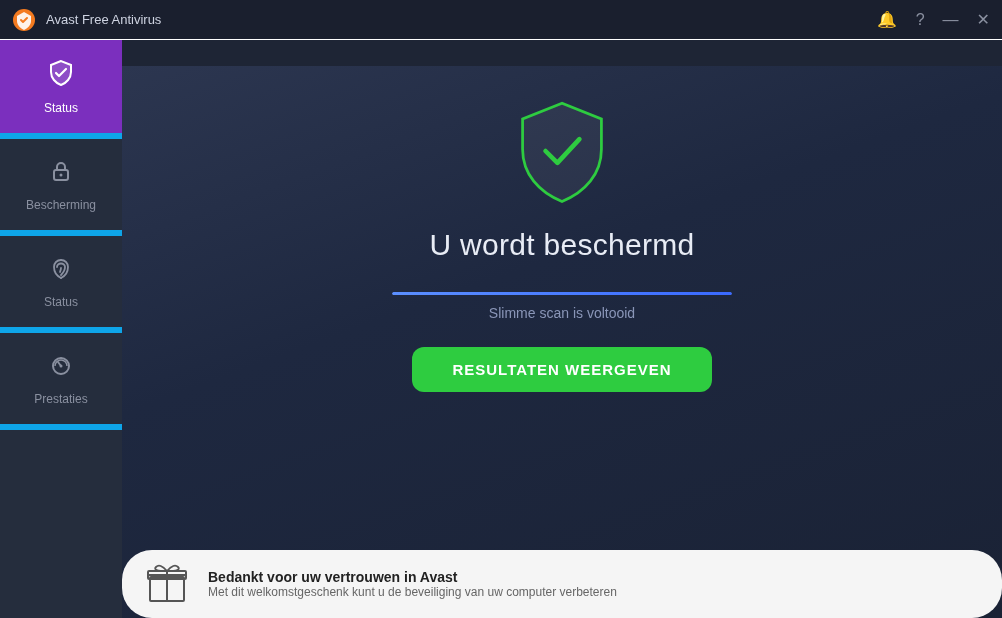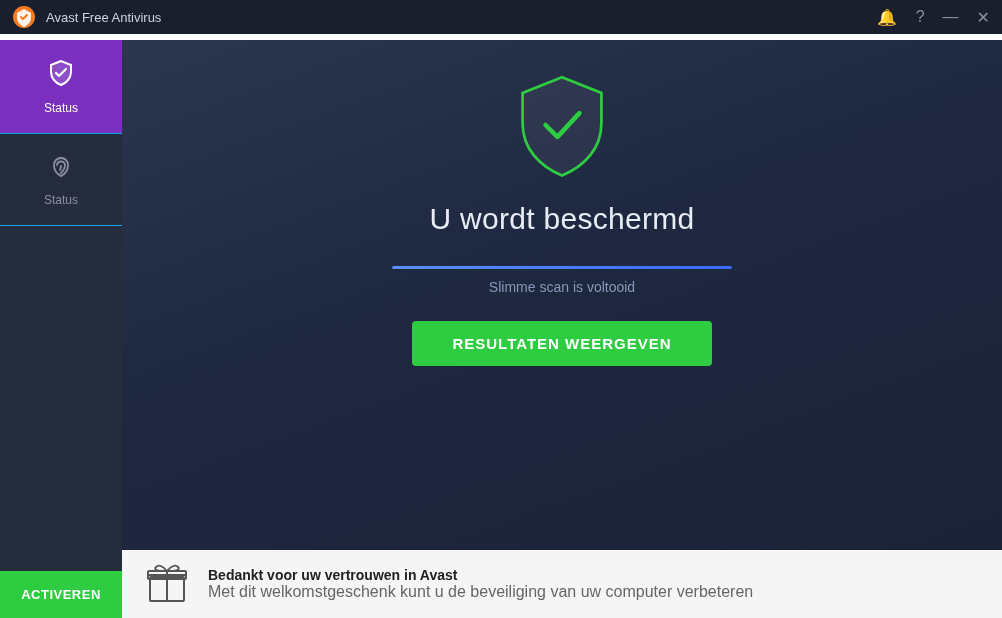--- a/index.html
+++ b/index.html
@@ -2,58 +2,59 @@
 <html><head>
   <meta charset="utf-8">
   <style>
     * { margin: 0; padding: 0; box-sizing: border-box; }
     body { width: 1002px; height: 618px; font-family: 'Segoe UI', Arial, sans-serif; overflow: hidden; background: #1e2535; }
 
     
     .title-bar {
       display: flex; align-items: center;
       background: #1a1f2e; height: 40px; padding: 0 12px;
-      border-bottom: 6px solid #ffffff;
+      border-bottom: 1px solid #ffffff;
     }
     .title-bar-logo { width: 24px; height: 24px; margin-right: 10px; }
     .title-bar-title { color: #cdd2e0; font-size: 13px; flex: 1; }
     .title-bar-icons { display: flex; gap: 18px; align-items: center; }
     .title-bar-icon { color: #8a90a0; font-size: 16px; cursor: pointer; }
 
     
     .main-layout { display: flex; height: 578px; }
 
     
     .sidebar {
       width: 122px; background: #252d3d;
       display: flex; flex-direction: column; align-items: center;
       padding-top: 0; flex-shrink: 0;
     }
     .sidebar-item {
       width: 100%; display: flex; flex-direction: column; align-items: center;
       padding: 18px 0; cursor: pointer; color: #8a90a0;
-      border-bottom: 1px solid #0ea5e9; position: relative;
+      border-bottom: 6px solid #0ea5e9; position: relative;
     }
     .sidebar-item.active { background: #7b2fbe; color: #fff; }
     .sidebar-icon { font-size: 26px; margin-bottom: 6px; }
     .sidebar-label { font-size: 12px; text-align: center; }
     .activate-btn {
       margin-top: auto; width: 100%;
       background: #2ecc40; color: #fff; border: none;
       padding: 16px 0; font-size: 13px; font-weight: bold;
       cursor: pointer; letter-spacing: 0.5px;
     }
 
     
     .content {
       flex: 1;
       background: linear-gradient(160deg, #2c3650 0%, #1e2840 40%, #1a2235 100%);
       display: flex; flex-direction: column; align-items: center;
       justify-content: flex-start; padding-top: 30px; position: relative;
       overflow: hidden;
+      margin-top: 26px;
     }
 
     
     .shield-container { margin-bottom: 18px; position: relative; }
     .shield-svg { width: 110px; height: 110px; }
 
     
     .protected-text {
       color: #e8ecf5; font-size: 30px; font-weight: 300;
       margin-bottom: 30px; letter-spacing: 0.3px;
@@ -71,34 +72,34 @@
 
     
     .scan-status {
       color: #8a96b8; font-size: 14px; margin-bottom: 26px; text-align: right;
     }
 
     
     .results-btn {
       background: #2ecc40; color: #fff; border: none;
       padding: 14px 40px; font-size: 15px; font-weight: bold;
-      letter-spacing: 1px; cursor: pointer; border-radius: 4px;
+      letter-spacing: 1px; cursor: pointer; border-radius: 12px;
       text-transform: uppercase;
     }
 
     
     .bottom-banner {
       position: absolute; bottom: 0; left: 0; right: 0;
       height: 68px; background: #f5f5f5;
-      display: flex; align-items: center; padding: 0 20px;
+      display: flex; align-items: center; padding: 0 20px; border-radius: 30px;
     }
     .banner-gift-icon { font-size: 40px; margin-right: 16px; color: #555; flex-shrink: 0; }
     .banner-text { flex: 1; }
     .banner-title { font-size: 14px; font-weight: bold; color: #222; }
-    .banner-subtitle { font-size: 16px; color: #666; }
+    .banner-subtitle { font-size: 12px; color: #666; }
     .banner-btn {
       background: #fff; border: 1px solid #bbb; color: #333;
       padding: 10px 18px; font-size: 13px; font-weight: bold;
       cursor: pointer; letter-spacing: 0.3px; white-space: nowrap;
       flex-shrink: 0;
     }
   </style>
 </head>
 <body>
 
@@ -126,35 +127,55 @@
     <div class="sidebar-item active">
       <span class="sidebar-icon">
         <svg width="30" height="30" viewBox="0 0 30 30" fill="none">
           <path d="M15 3 L5 7 L5 14 C5 20 9.5 25 15 27 C20.5 25 25 20 25 14 L25 7 Z" stroke="#fff" stroke-width="2" fill="rgba(255,255,255,0.15)"></path>
           <path d="M10 15 L13 18 L20 11" stroke="#fff" stroke-width="2.2" fill="none" stroke-linecap="round" stroke-linejoin="round"></path>
         </svg>
       </span>
       <span class="sidebar-label">Status</span>
     </div>
 
+    <div class="sidebar-item">
+      <span class="sidebar-icon">
+        <svg width="28" height="28" viewBox="0 0 28 28" fill="none">
+          <rect x="7" y="13" width="14" height="10" rx="2" stroke="#8a90a0" stroke-width="2"></rect>
+          <path d="M10 13 L10 10 C10 7.8 11.8 6 14 6 C16.2 6 18 7.8 18 10 L18 13" stroke="#8a90a0" stroke-width="2" fill="none" stroke-linecap="round"></path>
+          <circle cx="14" cy="18" r="1.5" fill="#8a90a0"></circle>
+        </svg>
+      </span>
+      <span class="sidebar-label">Bescherming</span>
+    </div>
 
     <div class="sidebar-item">
       <span class="sidebar-icon">
         <svg width="28" height="28" viewBox="0 0 28 28" fill="none">
           <path d="M14 6 C10 6 7 9 7 13 C7 18 10 22 14 24" stroke="#8a90a0" stroke-width="1.8" fill="none" stroke-linecap="round"></path>
           <path d="M14 6 C18 6 21 9 21 13 C21 18 18 22 14 24" stroke="#8a90a0" stroke-width="1.8" fill="none" stroke-linecap="round"></path>
           <path d="M10 13 C10 11 11.8 9.5 14 9.5 C16.2 9.5 18 11 18 13 C18 16 16 19 14 21" stroke="#8a90a0" stroke-width="1.8" fill="none" stroke-linecap="round"></path>
           <path d="M14 14 C14 15 13.5 16.5 13 18" stroke="#8a90a0" stroke-width="1.8" fill="none" stroke-linecap="round"></path>
         </svg>
       </span>
       <span class="sidebar-label">Status</span>
     </div>
 
-
-    <button class="activate-btn">ACTIVEREN</button>
+    <div class="sidebar-item">
+      <span class="sidebar-icon">
+        <svg width="28" height="28" viewBox="0 0 28 28" fill="none">
+          <circle cx="14" cy="15" r="8" stroke="#8a90a0" stroke-width="2"></circle>
+          <path d="M8 15 A6 6 0 0 1 20 15" stroke="#8a90a0" stroke-width="1.5" fill="none"></path>
+          <path d="M14 15 L11 11" stroke="#8a90a0" stroke-width="1.8" stroke-linecap="round"></path>
+          <circle cx="14" cy="15" r="1.5" fill="#8a90a0"></circle>
+        </svg>
+      </span>
+      <span class="sidebar-label">Prestaties</span>
+    </div>
+
   </div>
 
   <div class="content">
 
     <div class="shield-container">
       <svg class="shield-svg" viewBox="0 0 110 120" fill="none" xmlns="http://www.w3.org/2000/svg">
         <path d="M55 8 L12 25 L12 58 C12 85 30 105 55 115 C80 105 98 85 98 58 L98 25 Z" fill="rgba(255,255,255,0.05)" stroke="#2ecc40" stroke-width="3"></path>
         <path d="M37 60 L50 73 L74 47" stroke="#2ecc40" stroke-width="5" fill="none" stroke-linecap="round" stroke-linejoin="round"></path>
       </svg>
     </div>

